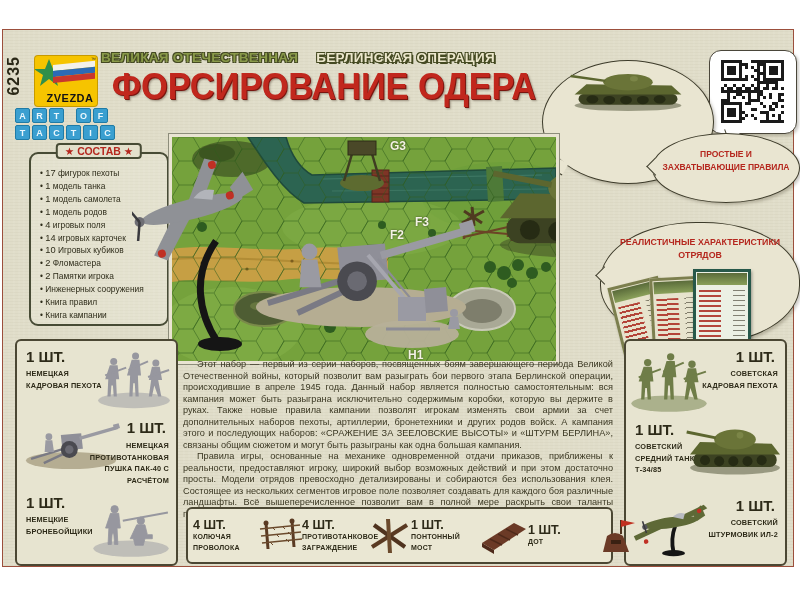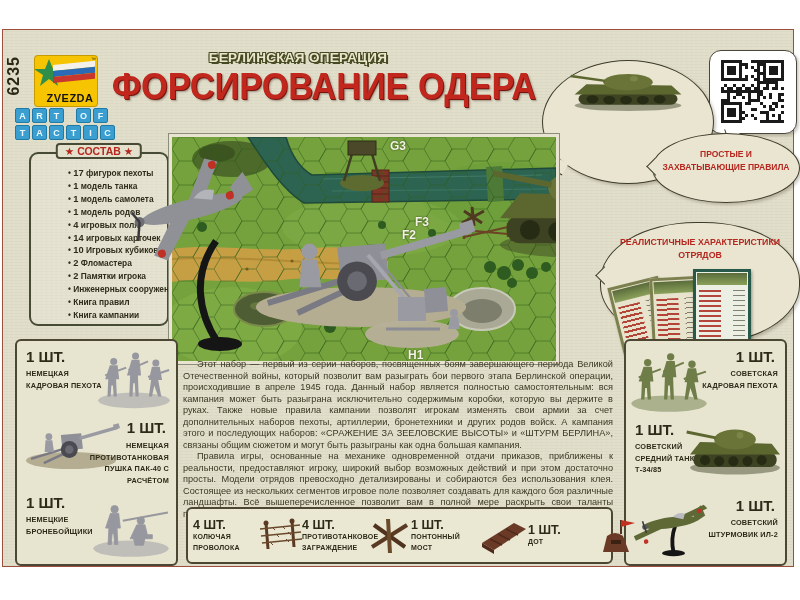--- a/index.html
+++ b/index.html
@@ -63,21 +63,21 @@
     border:1.5px solid #4a463a;border-radius:12px;box-shadow:2px 2px 3px rgba(60,50,30,.25);}
   .qr .tail{background:#ffffff;bottom:-7px;left:16px;transform:rotate(-20deg);}
   .qr svg{position:absolute;left:11px;top:9px;}
   
   .sostav{position:absolute;left:26px;top:122px;width:136px;height:170px;
     border:2px solid #474b35;border-radius:9px;background:rgba(252,250,240,.18);}
   .sostav-tab{position:absolute;top:-11px;left:50%;transform:translateX(-50%);
     background:#e3e0cc;border:2px solid #474b35;border-radius:4px;padding:0 7px;
     font-size:10.5px;font-weight:bold;color:#b5271e;white-space:nowrap;}
   .sostav ul{list-style:none;margin:0;padding:13px 4px 4px 9px;}
-  .sostav li{font-size:8.4px;font-weight:bold;color:#2e2c1a;line-height:12.9px;white-space:nowrap;margin-left:28px;}
+  .sostav li{font-size:8.4px;font-weight:normal;color:#2e2c1a;line-height:12.9px;white-space:nowrap;}
   .sostav li::before{content:"• ";}
   .sostav .q{font-size:9.3px;}
   
   .board{position:absolute;left:166px;top:104px;width:384px;height:224px;
     border:3px solid #e9e4d2;outline:1px solid #8d8d7b;background:#75a23c;}
   .board .blabel{position:absolute;color:#f4f2e4;font-weight:bold;font-size:12px;
     text-shadow:0 0 2px rgba(0,0,0,.6);}
   .plane-over{position:absolute;left:-40px;top:10px;pointer-events:none;}
   
   .descr{position:absolute;left:180px;top:329px;width:430px;color:#3a3722;}
@@ -199,20 +199,21 @@
         <div class="tile">T</div>
         <div class="tile">A</div>
         <div class="tile">C</div>
         <div class="tile">T</div>
         <div class="tile">I</div>
         <div class="tile">C</div>
       </div>
   </div>
 
   <div class="series-row">
+    <span class="series-a">ВЕЛИКАЯ ОТЕЧЕСТВЕННАЯ</span>
     <span class="series-b">БЕРЛИНСКАЯ ОПЕРАЦИЯ</span>
   </div>
   <div class="main-title">ФОРСИРОВАНИЕ ОДЕРА</div>
 
   <div class="qr">
     <div class="tail"></div>
     <svg id="qr-svg" width="63" height="63">
       <g fill="#1a1a1a">
         <rect x="0" y="0" width="21" height="21"></rect>
           <rect x="42" y="0" width="21" height="21"></rect>
@@ -500,21 +501,21 @@
         <rect x="226" y="160" width="28" height="24" fill="#9a9aa3"></rect>
         <polygon points="252,152 274,150 276,174 254,176" fill="#8f8f98"></polygon>
         <line x1="214" y1="192" x2="268" y2="192" stroke="#8c8c96" stroke-width="3"></line>
         <circle cx="282" cy="176" r="4" fill="#9a9aa3"></circle>
           <path d="M278,180 h8 l2,12 h-12 z" fill="#9a9aa3"></path>
       </g>
     </svg>
     
     <span class="blabel" style="left:218px;top:2px">G3</span>
     <span class="blabel" style="left:243px;top:78px">F3</span>
-    <span class="blabel" style="left:230px;top:91px">F2</span>
+    <span class="blabel" style="left:218px;top:91px">F2</span>
     <span class="blabel" style="left:236px;top:211px">H1</span>
     
     <svg class="plane-over" width="135" height="205" viewBox="0 0 135 205">
       <path d="M86,196 C66,166 60,128 84,94" stroke="#151515" stroke-width="7" fill="none"></path>
       <ellipse cx="88" cy="197" rx="22" ry="7" fill="#151515"></ellipse>
       <g transform="rotate(-14 60 62)" fill="#8f9196">
         <polygon points="44,60 12,98 24,106 58,68"></polygon>
         <polygon points="58,54 84,16 96,22 70,60"></polygon>
         <ellipse cx="60" cy="62" rx="52" ry="10"></ellipse>
         <polygon points="102,50 118,38 124,58 106,64"></polygon>

